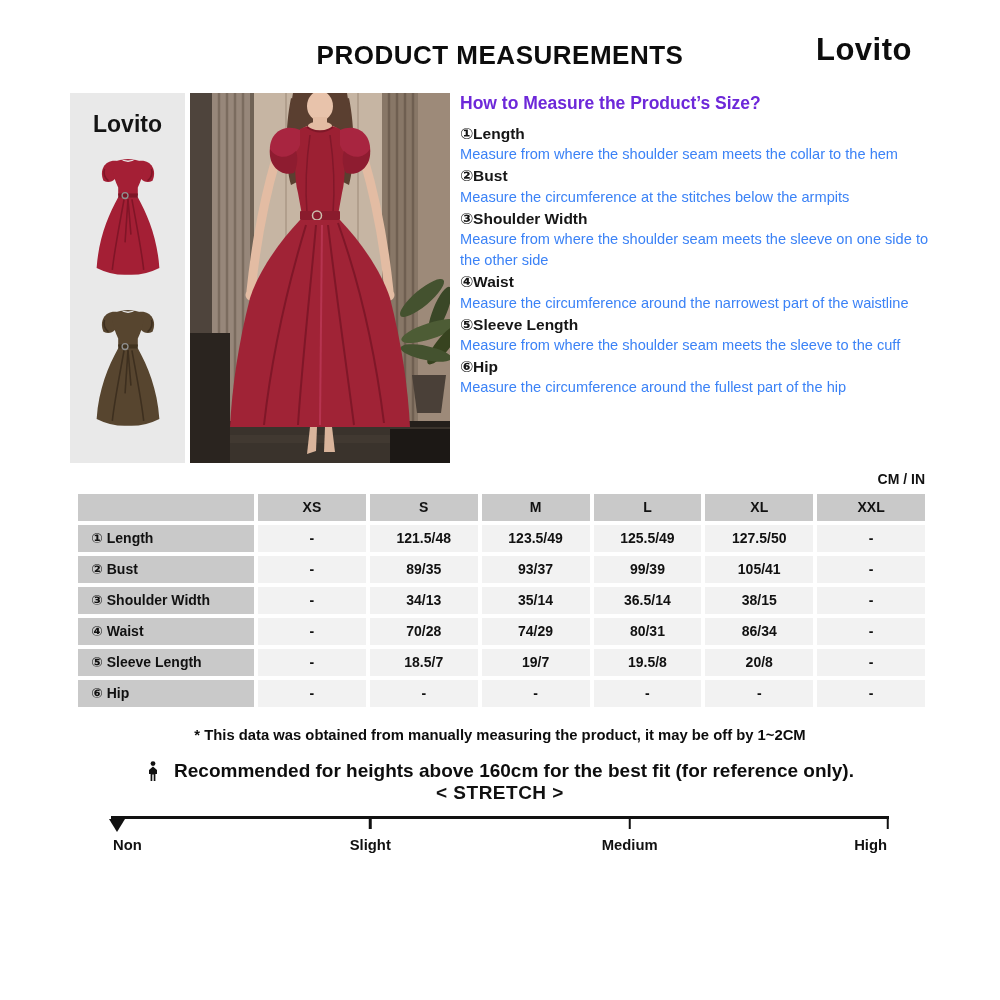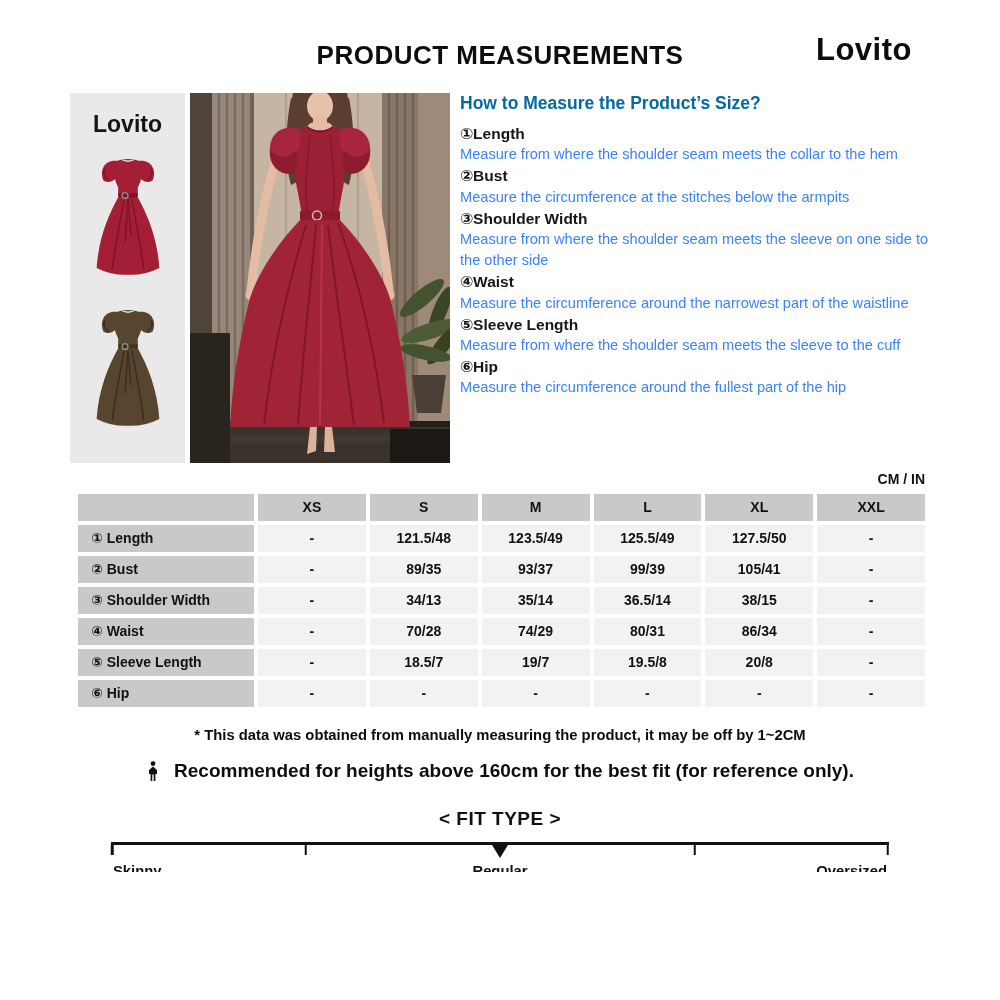--- a/index.html
+++ b/index.html
@@ -24,21 +24,21 @@
   .panel {
     width:115px; height:370px; background:#e9e9e9; flex:0 0 auto;
     display:flex; flex-direction:column; align-items:center;
   }
   .panel-logo { font-size:23px; font-weight:800; margin-top:18px; color:#141414; }
   .thumb { display:block; margin-top:6px; }
   .photo { width:260px; height:370px; flex:0 0 auto; margin-left:5px; position:relative; overflow:hidden; }
   .photo svg { display:block; }
   
   .howto { margin-left:10px; width:478px; padding-top:0; }
-  .howto h2 { font-size:17.5px; font-weight:800; margin-bottom:9px; color:#0369a1; }
+  .howto h2 { font-size:17.5px; font-weight:800; margin-bottom:9px; color:#6d28d9; }
   .hi-name { font-size:15.5px; font-weight:700; line-height:21.2px; color:#161616; }
   .hi-desc { font-size:14.6px; line-height:21.2px; color:#3b82f6; }
   
   .unit { text-align:right; margin-right:75px; margin-top:8px; font-size:14px; font-weight:800; }
   .mtable {
     margin:7px 0 12px 78px; width:847px;
     display:grid; grid-template-columns:176px repeat(6,1fr); gap:4px;
   }
   .mtable .cell { height:27px; line-height:27px; font-size:14px; }
   .hcell { background:#c9c9c9; text-align:center; font-weight:700; }
@@ -294,35 +294,20 @@
 
   <div class="note1">* This data was obtained from manually measuring the product, it may be off by 1~2CM</div>
   <div class="note2">
     <svg width="14" height="21" viewBox="0 0 14 21">
       <circle cx="7" cy="2.6" r="2.4" fill="#111"></circle>
       <path d="M7,5.4 L3,9 L3,13 L4.6,13 L4.6,20 L6.3,20 L6.3,13.5 L7.7,13.5 L7.7,20 L9.4,20 L9.4,13 L11,13 L11,9 Z" fill="#111"></path>
     </svg>
     <span>Recommended for heights above 160cm for the best fit (for reference only).</span>
   </div>
 
-  <div class="scale s1">
-    <div class="scale-title">&lt; FIT TYPE &gt;</div>
-    <div class="sline">
-      <i class="tick" style="left:0.15%"></i>
-      <i class="tick" style="left:25%"></i>
-      <i class="tick" style="left:75%"></i>
-      <i class="tick" style="left:99.85%"></i>
-      <i class="marker" style="left:50%"></i>
-    </div>
-    <div class="slabels">
-      <span class="sl-first">Skinny</span>
-      <span class="sl-mid" style="left:50%">Regular</span>
-      <span class="sl-last">Oversized</span>
-    </div>
-  </div>
 
   <div class="scale s2">
     <div class="scale-title">&lt; STRETCH &gt;</div>
     <div class="sline">
       <i class="tick" style="left:33.33%"></i>
       <i class="tick" style="left:66.67%"></i>
       <i class="tick" style="left:99.85%"></i>
       <i class="marker" style="left:0.8%"></i>
     </div>
     <div class="slabels">

